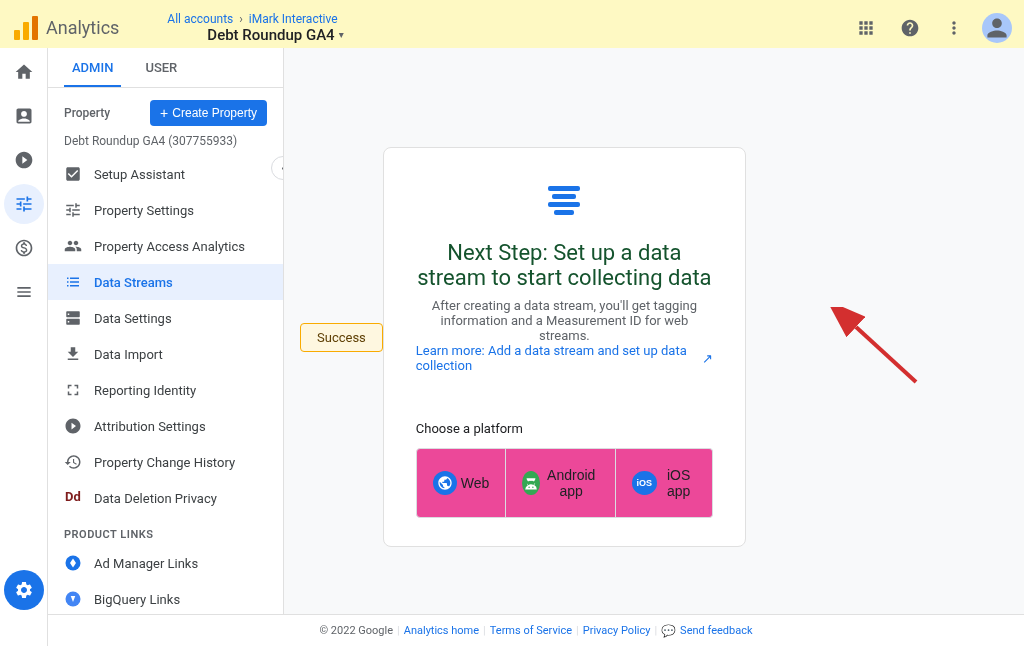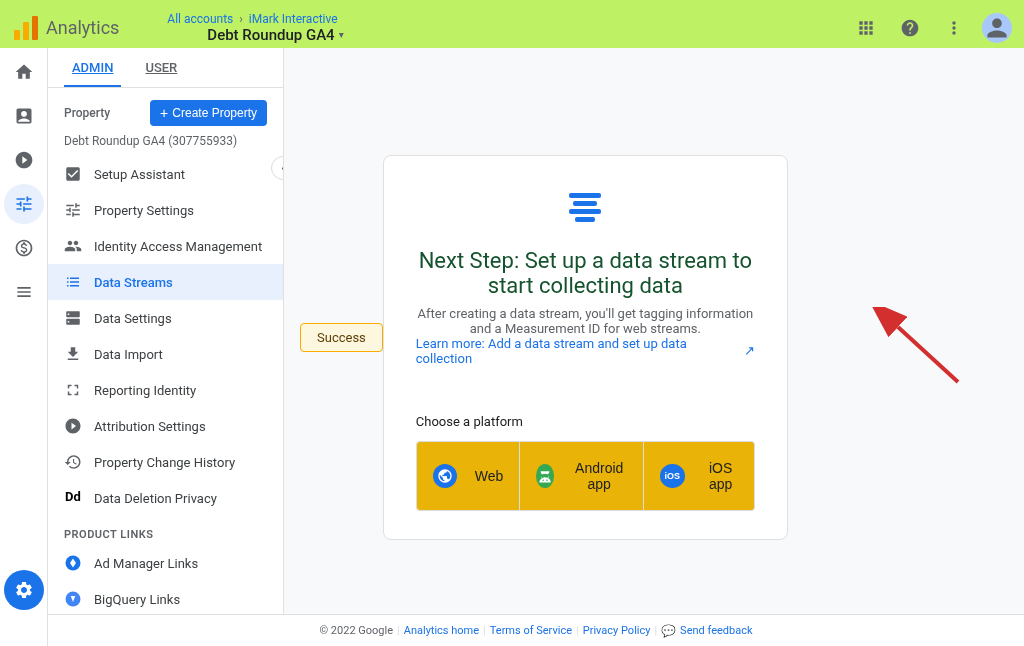--- a/index.html
+++ b/index.html
@@ -2,21 +2,21 @@
 <html><head>
   <meta charset="utf-8">
   <style>
     * { box-sizing: border-box; margin: 0; padding: 0; }
     body { font-family: 'Google Sans', Roboto, Arial, sans-serif; font-size: 13px; color: #202124; background: #fff; overflow: hidden; width: 1024px; height: 646px; }
 
     
     .topnav {
       display: flex; align-items: center; height: 56px;
       border-bottom: 1px solid #e0e0e0; padding: 0 12px;
-      background: #bef264;
+      background: #fef9c3;
     }
     .topnav-logo { display: flex; align-items: center; gap: 6px; margin-right: 24px; }
     .logo-icon { width: 28px; height: 28px; }
     .topnav-title { font-size: 18px; color: #5f6368; font-weight: 400; margin-right: 16px; }
     .topnav-breadcrumb { font-size: 12px; color: #5f6368; flex: 1; }
     .topnav-breadcrumb span { color: #1a73e8; }
     .property-selector {
       display: flex; align-items: center; gap: 4px;
       font-size: 15px; font-weight: 500; color: #202124; cursor: pointer; margin-left: 40px;
     }
@@ -53,21 +53,21 @@
       width: 236px; min-width: 236px; background: #fff;
       border-right: 1px solid #e0e0e0; overflow-y: auto;
       position: relative;
     }
     .side-panel-tabs {
       display: flex; border-bottom: 1px solid #e0e0e0;
       padding: 0 16px;
     }
     .side-tab {
       padding: 12px 8px 10px; font-size: 13px; font-weight: 500; cursor: pointer;
-      border-bottom: 2px solid transparent; color: #5f6368; margin-right: 16px; text-decoration: underline;
+      border-bottom: 2px solid transparent; color: #5f6368; margin-right: 16px;
     }
     .side-tab.active { color: #1a73e8; border-bottom-color: #1a73e8; }
 
     .property-header {
       display: flex; align-items: center; justify-content: space-between;
       padding: 12px 16px 4px;
     }
     .property-label { font-size: 12px; color: #5f6368; font-weight: 500; }
     .create-property-btn {
       display: flex; align-items: center; gap: 4px;
@@ -145,22 +145,22 @@
       display: flex; align-items: center; justify-content: center; gap: 4px;
       font-size: 13px; color: #1a73e8; text-decoration: none; margin-bottom: 20px;
       cursor: pointer;
     }
     .external-icon { font-size: 13px; }
 
     .platform-section { width: 100%; margin-top: 48px; }
     .platform-label { font-size: 13px; color: #202124; margin-bottom: 12px; font-weight: 400; }
     .platform-buttons { display: flex; gap: 0; }
     .platform-btn {
-      flex: 1; display: flex; align-items: center; justify-content: center; gap: 18px;
-      padding: 18px 16px; border: 1px solid #dadce0; background: #eab308;
+      flex: 1; display: flex; align-items: center; justify-content: center; gap: 4px;
+      padding: 18px 16px; border: 1px solid #dadce0; background: #ec4899;
       cursor: pointer; font-size: 14px; color: #202124; font-weight: 500;
     }
     .platform-btn:first-child { border-radius: 4px 0 0 4px; }
     .platform-btn:last-child { border-radius: 0 4px 4px 0; }
     .platform-btn:not(:first-child) { border-left: none; }
 
     
     .web-icon { width: 24px; height: 24px; background: #1a73e8; border-radius: 50%; display: flex; align-items: center; justify-content: center; }
     .web-icon svg { width: 16px; height: 16px; }
     .android-icon { width: 24px; height: 24px; background: #34a853; border-radius: 50%; display: flex; align-items: center; justify-content: center; color: #fff; font-size: 13px; }
@@ -313,21 +313,21 @@
           </svg>
       </span>
       <span>Property Settings</span>
     </div>
     <div class="menu-item">
       <span class="menu-icon">
         <svg width="18" height="18" viewBox="0 0 24 24" fill="currentColor">
             <path d="M16 11c1.66 0 2.99-1.34 2.99-3S17.66 5 16 5c-1.66 0-3 1.34-3 3s1.34 3 3 3zm-8 0c1.66 0 2.99-1.34 2.99-3S9.66 5 8 5C6.34 5 5 6.34 5 8s1.34 3 3 3zm0 2c-2.33 0-7 1.17-7 3.5V19h14v-2.5c0-2.33-4.67-3.5-7-3.5zm8 0c-.29 0-.62.02-.97.05 1.16.84 1.97 1.97 1.97 3.45V19h6v-2.5c0-2.33-4.67-3.5-7-3.5z"></path>
           </svg>
       </span>
-      <span>Identity Access Management</span>
+      <span>Property Access Analytics</span>
     </div>
     <div class="menu-item active">
       <span class="menu-icon">
         <svg width="18" height="18" viewBox="0 0 24 24" fill="currentColor">
             <path d="M4 6h2v2H4zm0 5h2v2H4zm0 5h2v2H4zm16-8V6H8.023v2H20zM8 11h12v2H8zm0 5h12v2H8z"></path>
           </svg>
       </span>
       <span>Data Streams</span>
     </div>
     <div class="menu-item">
@@ -364,21 +364,21 @@
     </div>
     <div class="menu-item">
       <span class="menu-icon">
         <svg width="18" height="18" viewBox="0 0 24 24" fill="currentColor">
             <path d="M13 3c-4.97 0-9 4.03-9 9H1l3.89 3.89.07.14L9 12H6c0-3.87 3.13-7 7-7s7 3.13 7 7-3.13 7-7 7c-1.93 0-3.68-.79-4.94-2.06l-1.42 1.42C8.27 19.99 10.51 21 13 21c4.97 0 9-4.03 9-9s-4.03-9-9-9zm-1 5v5l4.28 2.54.72-1.21-3.5-2.08V8H12z"></path>
           </svg>
       </span>
       <span>Property Change History</span>
     </div>
     <div class="menu-item">
-      <span class="menu-icon" style="font-weight:700; font-size:13px; color:#000000; width:18px; text-align:center;">Dd</span>
+      <span class="menu-icon" style="font-weight:700; font-size:13px; color:#7f1d1d; width:18px; text-align:center;">Dd</span>
       <span>Data Deletion Privacy</span>
     </div>
 
     <div class="section-label">PRODUCT LINKS</div>
 
     <div class="menu-item">
       <span class="menu-icon">
         <svg width="18" height="18" viewBox="0 0 24 24">
             <circle cx="12" cy="12" r="10" fill="#1a73e8"></circle>
             <path d="M8 12 L12 6 L16 12 L12 18 Z" fill="white"></path>

